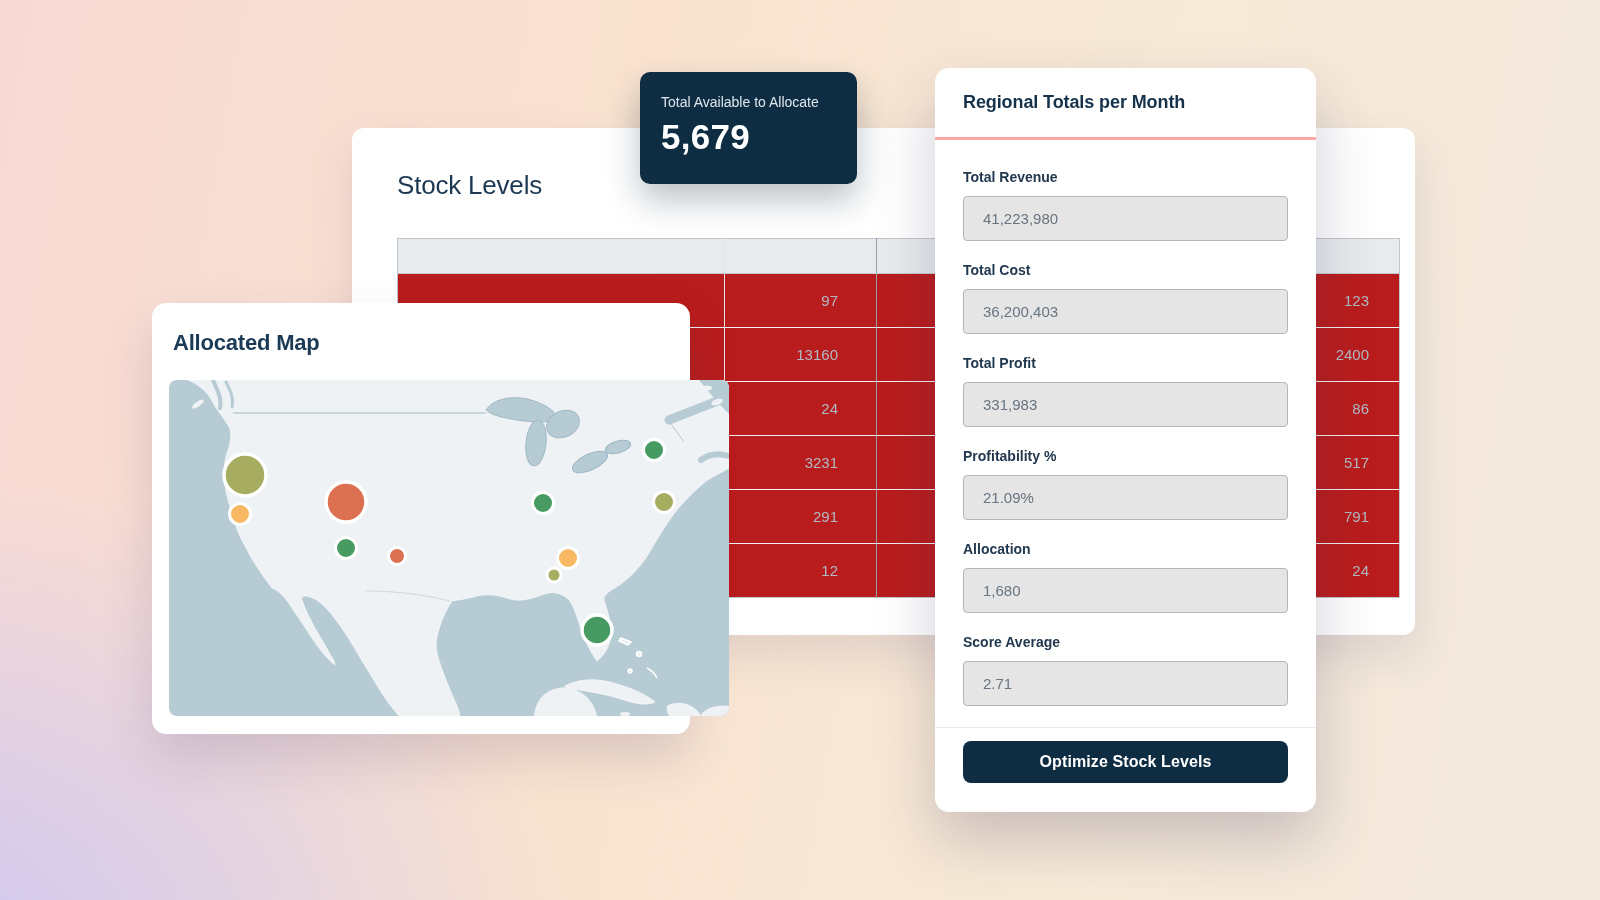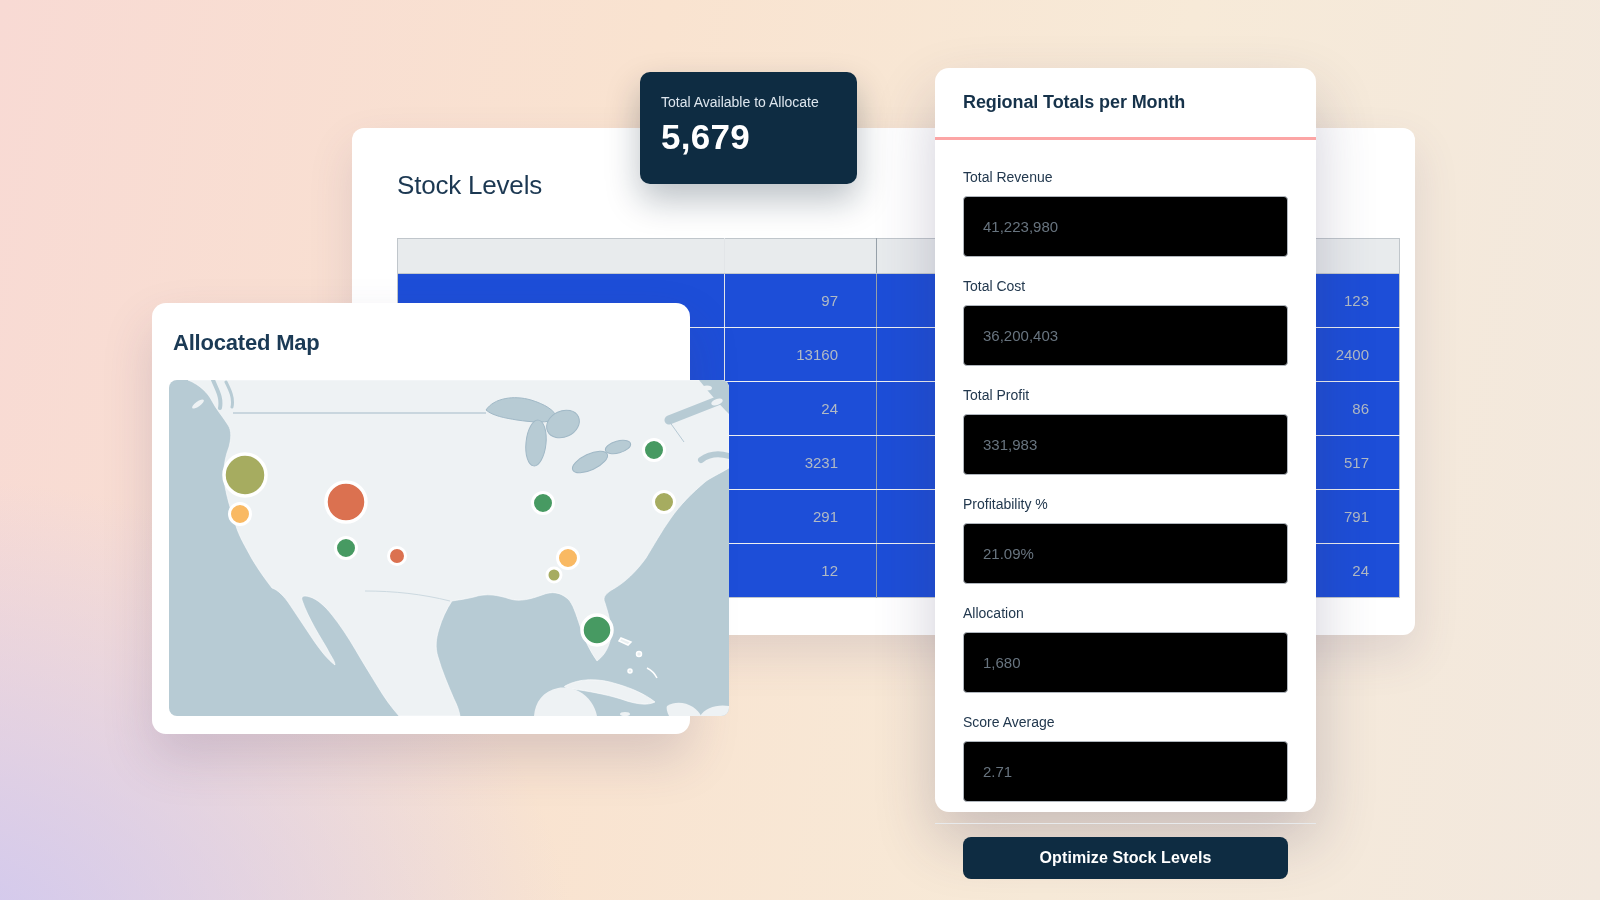--- a/index.html
+++ b/index.html
@@ -14,21 +14,21 @@
   .stock-card{
     position:absolute;left:352px;top:128px;width:1063px;height:507px;
     background:#ffffff;border-radius:12px;z-index:1;
     box-shadow:0 20px 45px rgba(86,70,120,.14);
     padding:42px 16px 0 45px;
   }
   .stock-title{margin:0;font-size:26px;line-height:30px;font-weight:400;color:#1c3852;letter-spacing:-.2px;}
   .table-wrap{margin-top:38px;}
   table.stock{border-collapse:collapse;table-layout:fixed;width:1002px;border:1px solid #c0c6cb;}
   table.stock thead td{height:35px;background:#e8ebed;border-bottom:1px solid #c3c9ce;}
-  table.stock tbody td{height:54px;font-size:15px;color:#b1bac4;text-align:right;border-bottom:1px solid #edeff1;background:#1d4ed8;}
+  table.stock tbody td{height:54px;font-size:15px;color:#b1bac4;text-align:right;border-bottom:1px solid #edeff1;background:#b91c1c;}
   table.stock tbody tr:last-child td{border-bottom:none;}
   td.col-a{text-align:left;}
   td.col-b{border-left:1px solid #e2e5e8;padding-right:38px;}
   td.col-c{border-left:1.5px solid #97a1aa;}
   td.col-d{border-left:1px solid #e2e5e8;padding-right:30px;}
   
   .kpi-badge{
     position:absolute;left:640px;top:72px;width:217px;height:112px;z-index:2;
     background:#0e2c42;border-radius:10px;padding:21px 21px 0 21px;
     box-shadow:0 16px 34px rgba(12,32,52,.28);
@@ -37,24 +37,24 @@
   .kpi-value{margin-top:5px;font-size:35px;line-height:42px;font-weight:700;color:#ffffff;letter-spacing:.3px;}
   
   .panel{
     position:absolute;left:935px;top:68px;width:381px;height:744px;z-index:4;
     background:#ffffff;border-radius:14px;
     box-shadow:0 28px 60px rgba(60,50,92,.24);
   }
   .panel-header{height:72px;border-bottom:3px solid #fca5a5;display:flex;align-items:center;padding:0 28px;}
   .panel-title{font-size:18px;font-weight:700;color:#16324a;letter-spacing:-.1px;}
   .panel-body{padding:29px 28px 0 28px;}
-  .field-label{display:block;font-size:14px;line-height:17px;font-weight:400;color:#22384e;margin-bottom:10px;}
+  .field-label{display:block;font-size:14px;line-height:17px;font-weight:700;color:#22384e;margin-bottom:10px;}
   .field-input{
-    display:block;width:100%;height:61px;margin-bottom:21px;
-    border:1px solid #b0b6bd;border-radius:4px;background:#000000;
+    display:block;width:100%;height:45px;margin-bottom:21px;
+    border:1px solid #b0b6bd;border-radius:4px;background:#e5e5e5;
     font-size:15px;color:#68747f;padding:0 12px 0 19px;outline:none;
   }
   .panel-divider{border:none;border-top:1px solid #e8eaec;margin:18px 0 0 0;}
   .optimize-btn{
     display:block;margin:13px 28px 0 28px;width:325px;height:42px;
     background:#0e2c42;color:#ffffff;font-size:16px;font-weight:600;
     border:none;border-radius:8px;cursor:pointer;letter-spacing:.1px;
   }
   
   .map-card{

